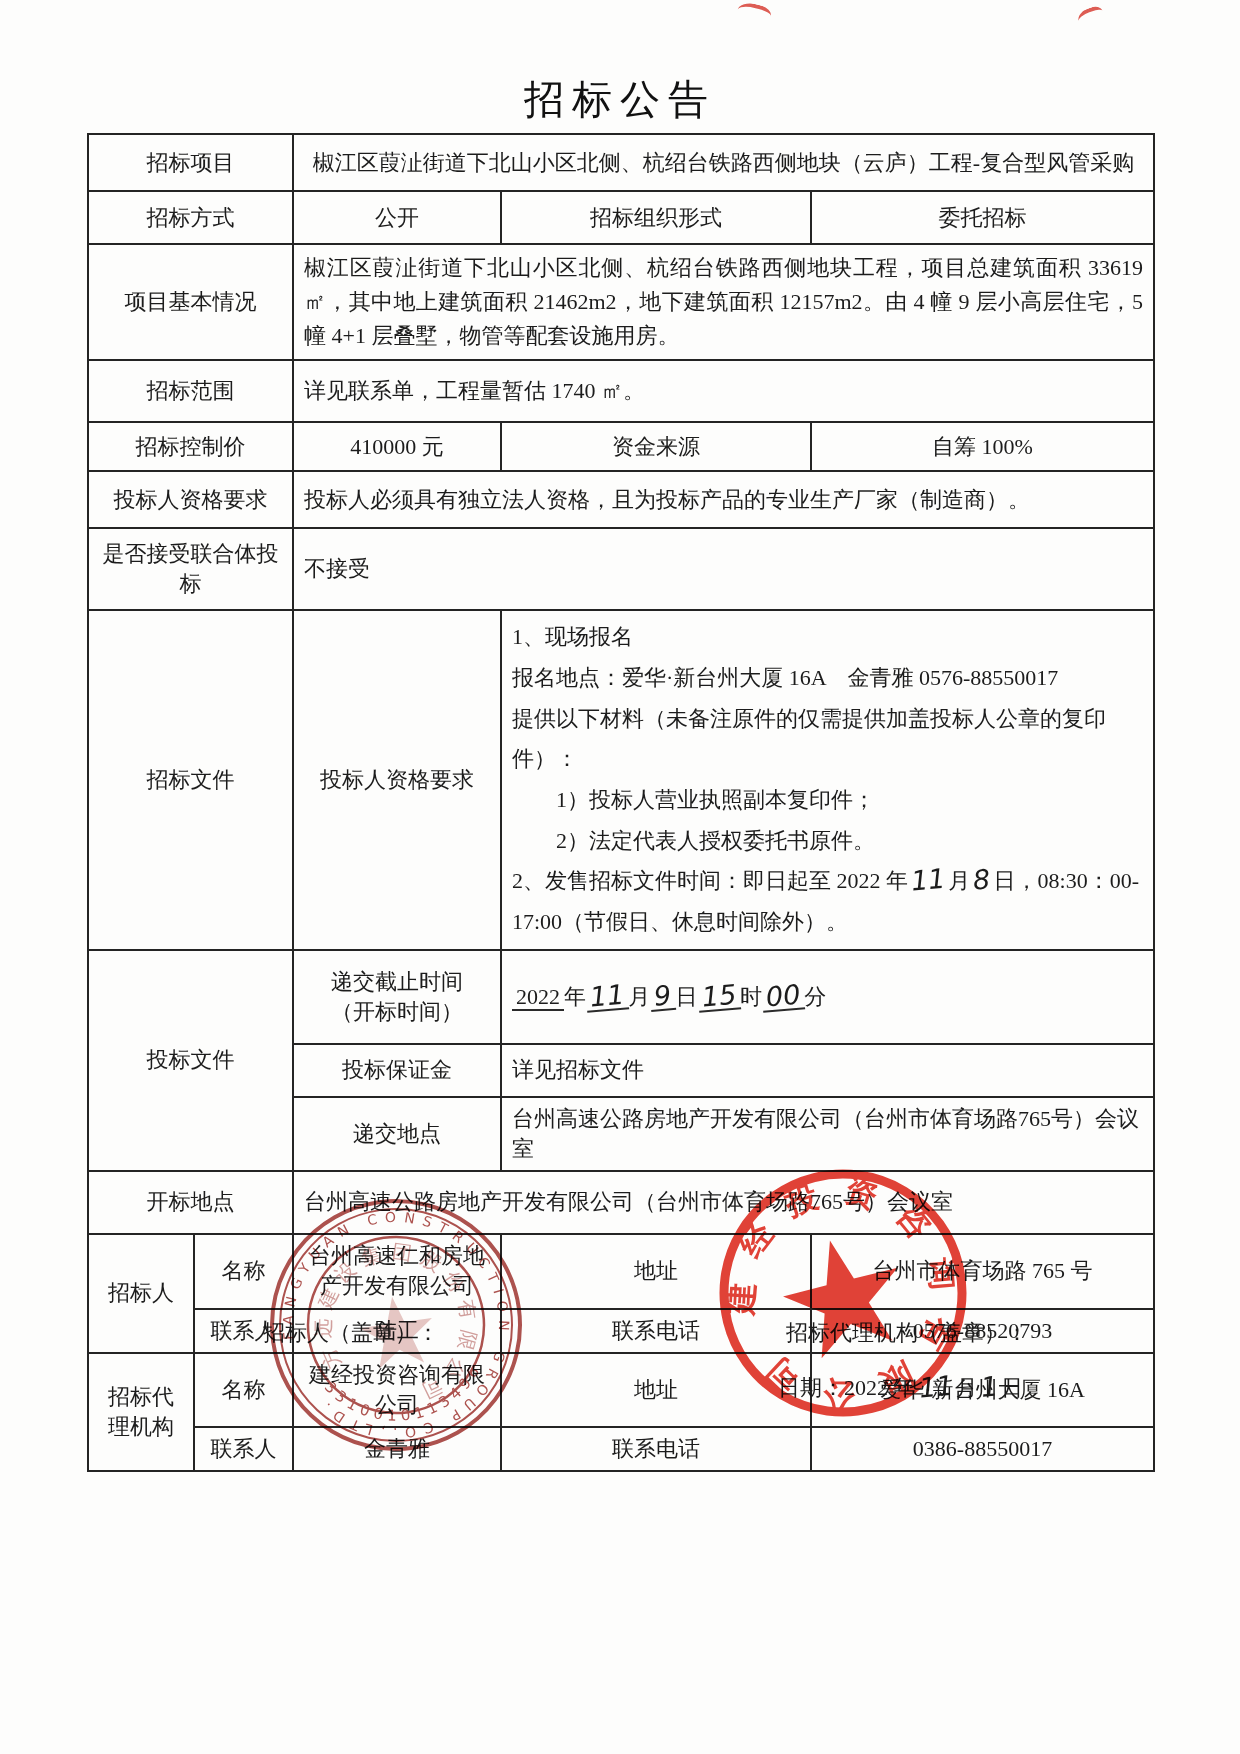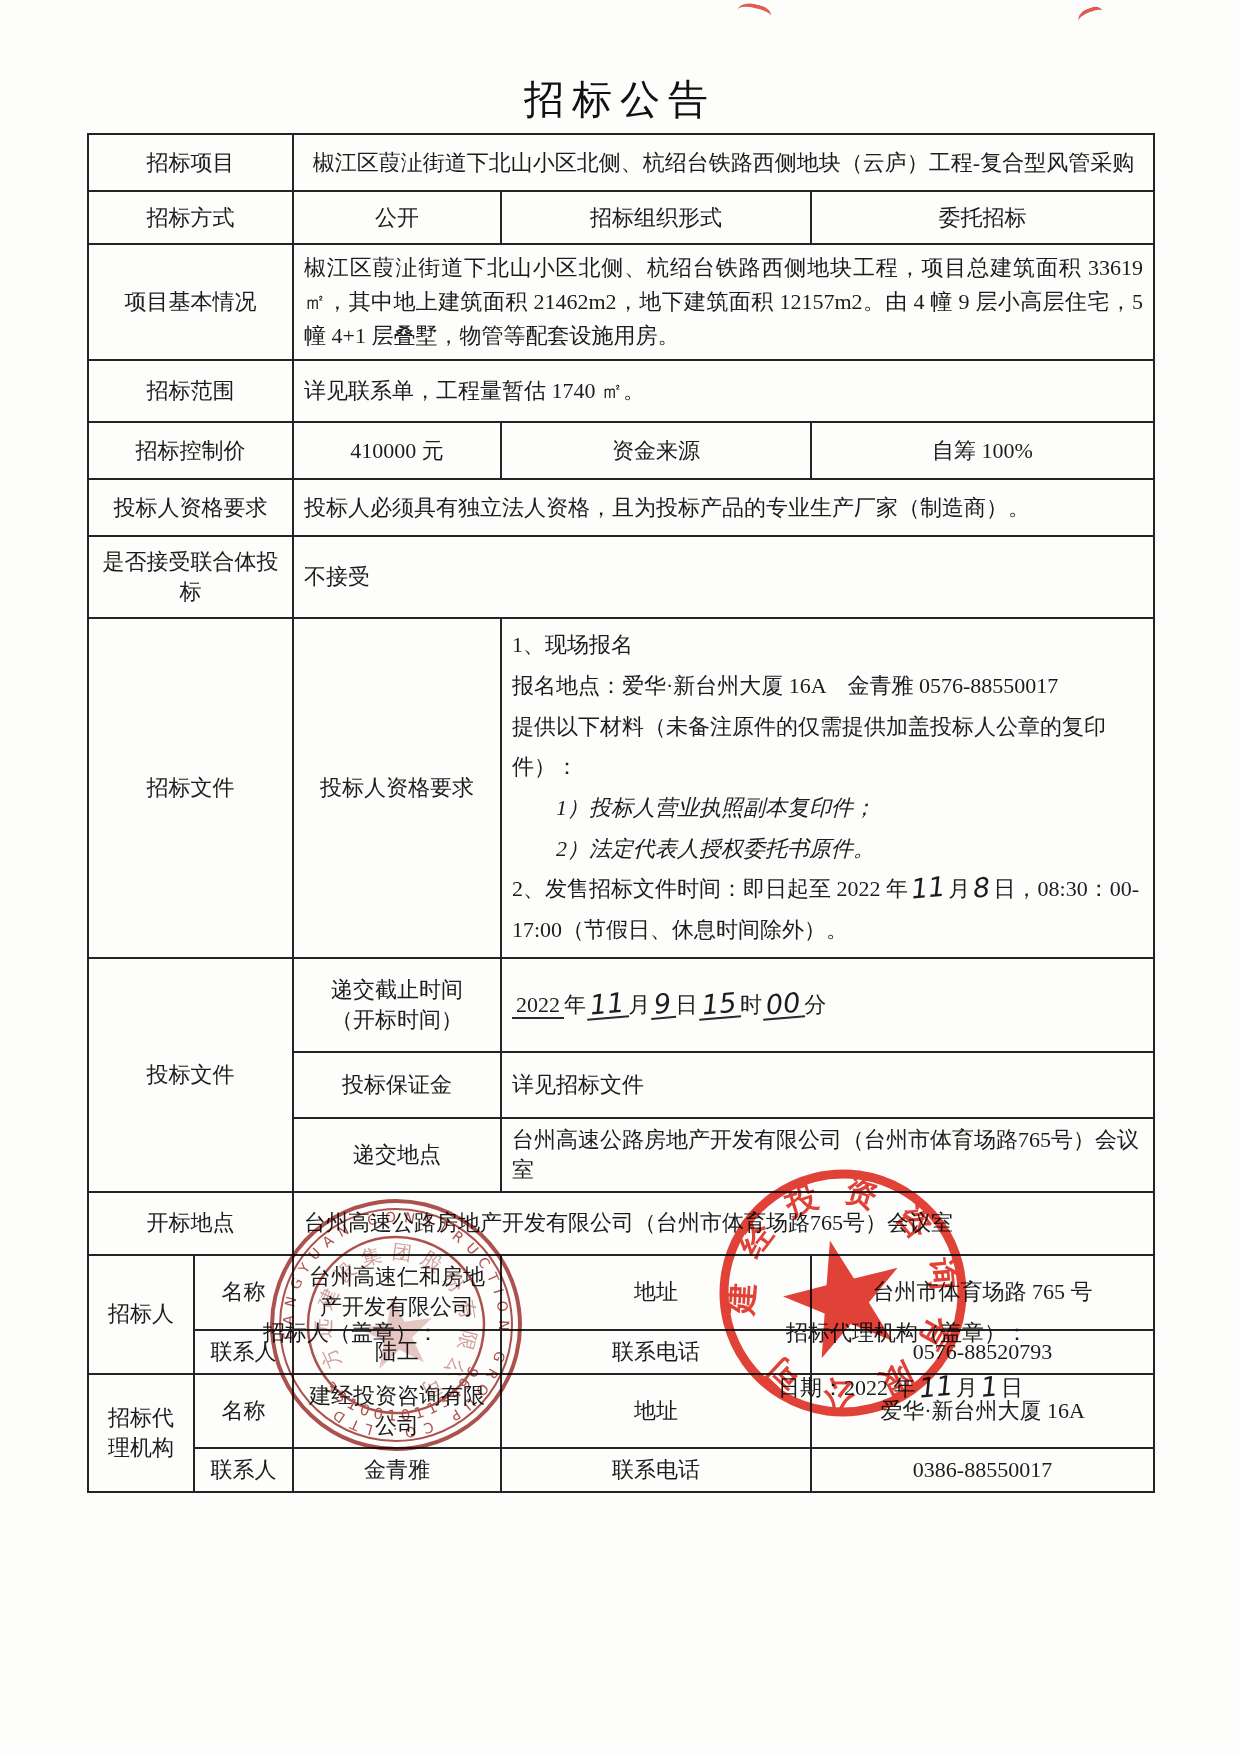--- a/index.html
+++ b/index.html
@@ -24,34 +24,34 @@
     border:2px solid #242424;
     padding:6px 10px;
     vertical-align:middle;
     overflow:hidden;
   }
   .lbl{text-align:center;}
   .ctr{text-align:center;}
   .lft{text-align:left;}
   .just{text-align:justify;line-height:1.55;}
   .content-lines{line-height:1.85;margin-left:44px;}
-  .indent{padding-left:44px;font-style:italic;}
+  .indent{padding-left:44px;}
   .hw{
     font-family:"DejaVu Sans",sans-serif;
     font-style:italic;font-size:27px;line-height:1;
     display:inline-block;transform:rotate(-5deg);
     padding:0 3px;position:relative;top:1px;
   }
   .u{border-bottom:2px solid #2a2a2a;padding:0 4px;}
   .footer-text{position:absolute;font-size:22px;color:#1c1c1c;white-space:nowrap;}
   .stamp{position:absolute;mix-blend-mode:multiply;pointer-events:none;}
   .artifact{position:absolute;border-top:4px solid #d6362b;border-radius:50% 40% 0 0;opacity:.8;}
   tr.r1{height:57px}tr.r2{height:53px}tr.r3{height:100px}tr.r4{height:62px}
-  tr.r5{height:57px}tr.r6{height:57px}tr.r7{height:82px}tr.r8{height:231px}
-  tr.r9a{height:94px}tr.r9b{height:66px}tr.r9c{height:62px}tr.r10{height:63px}
+  tr.r5{height:49px}tr.r6{height:57px}tr.r7{height:82px}tr.r8{height:231px}
+  tr.r9a{height:94px}tr.r9b{height:53px}tr.r9c{height:62px}tr.r10{height:63px}
   tr.r11{height:75px}tr.r12{height:37px}tr.r13{height:68px}tr.r14{height:35px}
   .svg-ring-text{font-family:"DejaVu Sans",sans-serif;}
 </style>
 </head>
 <body>
 
 <div class="page-title">招标公告</div>
 
 <div class="artifact" style="left:737px;top:4px;width:34px;height:16px;transform:rotate(14deg);"></div>
 <div class="artifact" style="left:1078px;top:8px;width:26px;height:14px;transform:rotate(-20deg);"></div>

